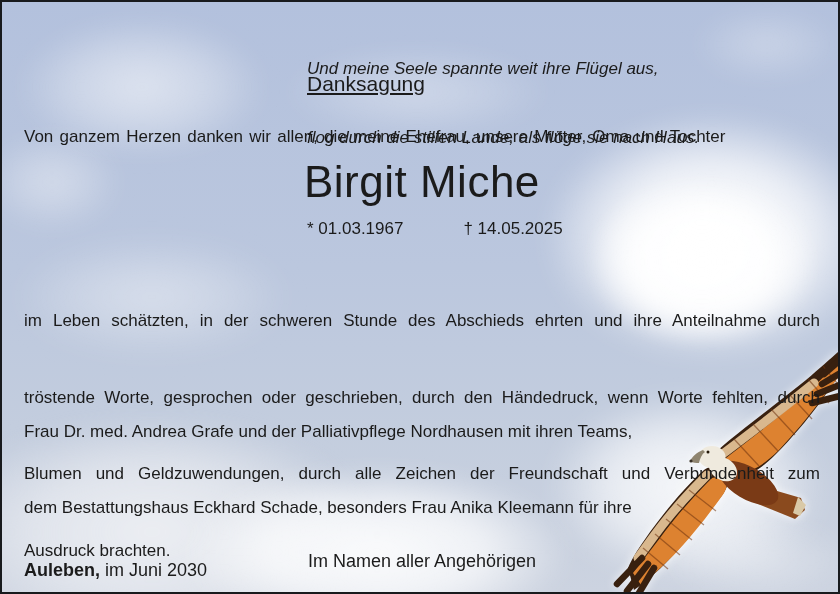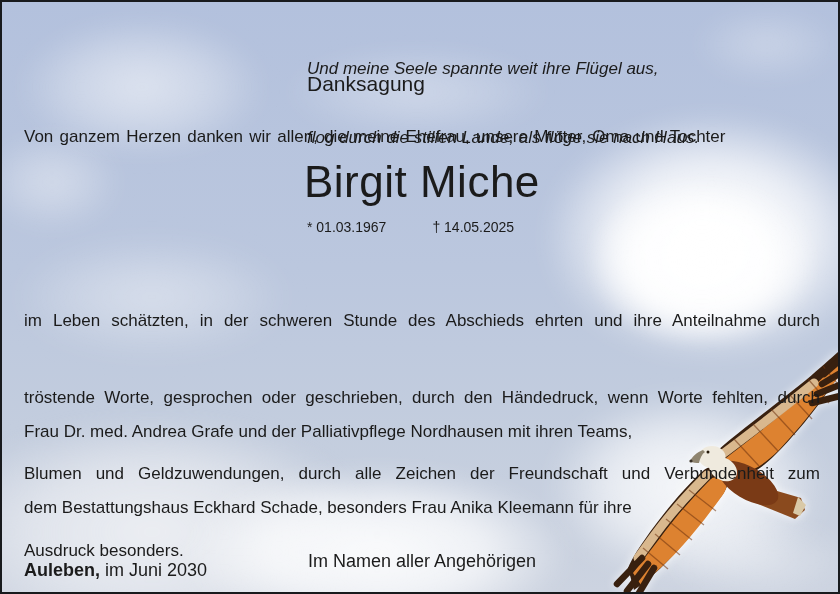--- a/index.html
+++ b/index.html
@@ -23,24 +23,24 @@
   .c5{left:15px;top:15px;width:250px;height:140px;background:radial-gradient(closest-side,rgba(255,255,255,.55),rgba(255,255,255,.3) 55%,rgba(255,255,255,0));}
   .c6{left:280px;top:45px;width:270px;height:90px;background:radial-gradient(closest-side,rgba(255,255,255,.34),rgba(255,255,255,.18) 55%,rgba(255,255,255,0));}
   .c7{left:10px;top:235px;width:280px;height:120px;background:radial-gradient(closest-side,rgba(255,255,255,.42),rgba(255,255,255,.22) 55%,rgba(255,255,255,0));filter:blur(14px);}
   .c8{left:545px;top:390px;width:280px;height:190px;background:radial-gradient(closest-side,rgba(255,255,255,.85),rgba(255,255,255,.6) 55%,rgba(255,255,255,0));filter:blur(13px);}
   .c9{left:660px;top:515px;width:190px;height:85px;background:radial-gradient(closest-side,rgba(255,255,255,.38),rgba(255,255,255,.2) 55%,rgba(255,255,255,0));}
   .c10{left:690px;top:5px;width:150px;height:75px;background:radial-gradient(closest-side,rgba(255,255,255,.3),rgba(255,255,255,.15) 55%,rgba(255,255,255,0));}
   .c11{left:-20px;top:130px;width:140px;height:100px;background:radial-gradient(closest-side,rgba(255,255,255,.4),rgba(255,255,255,.2) 55%,rgba(255,255,255,0));}
 
   .txt{position:absolute; white-space:pre-wrap;}
   .quote{left:305px; top:9px; font-style:italic; font-size:17px; line-height:23px;}
-  .heading{left:305px; top:70px; font-size:21px;}
+  .heading{left:305px; top:70px; font-size:21px;text-decoration:underline;}
   .intro{left:22px; top:117px; font-size:17px; word-spacing:1.5px;margin-top:8px;}
   .name{left:302px; top:155px; font-size:44px; letter-spacing:.5px;}
-  .dates{left:305px; top:217px; font-size:14px; display:flex; gap:46px;}
+  .dates{left:305px; top:217px; font-size:17px; display:flex; gap:60px;}
   .para1{left:22px; top:255px; width:796px; font-size:17px; line-height:25.5px;}
   .para1 .jline{text-align:justify; text-align-last:justify;}
   .para2{left:22px; top:366px; font-size:17px; line-height:25.4px;}
   .closing{left:306px; top:498px; font-size:18px; line-height:24.5px;}
   .dateline{left:22px; top:558px; font-size:18px;}
   .dateline b{font-weight:700;}
 
   .bird-layer{position:absolute; left:0; top:0; width:840px; height:594px; pointer-events:none;}
   .bird-layer svg{filter:drop-shadow(0 0 5px rgba(255,255,255,.75));}
   .w-dark{fill:var(--bird-dark);} .w-orange{fill:var(--bird-orange);} 
@@ -129,21 +129,21 @@
 
   <div class="txt dates">
     <span>* 01.03.1967</span>
     <span>† 14.05.2025</span>
   </div>
 
   <div class="txt para1">
     <div class="jline">im Leben schätzten, in der schweren Stunde des Abschieds ehrten und ihre Anteilnahme durch</div>
     <div class="jline">tröstende Worte, gesprochen oder geschrieben, durch den Händedruck, wenn Worte fehlten, durch</div>
     <div class="jline">Blumen und Geldzuwendungen, durch alle Zeichen der Freundschaft und Verbundenheit zum</div>
-    <div>Ausdruck besonders.</div>
+    <div>Ausdruck brachten.</div>
   </div>
 
   <div class="txt para2">
     <div>Frau Dr. med. Andrea Grafe und der Palliativpflege Nordhausen mit ihren Teams,</div>
     <div>dem Bestattungshaus Eckhard Schade, besonders Frau Anika Kleemann für ihre</div>
     
     
   </div>
 
   <div class="txt closing">

